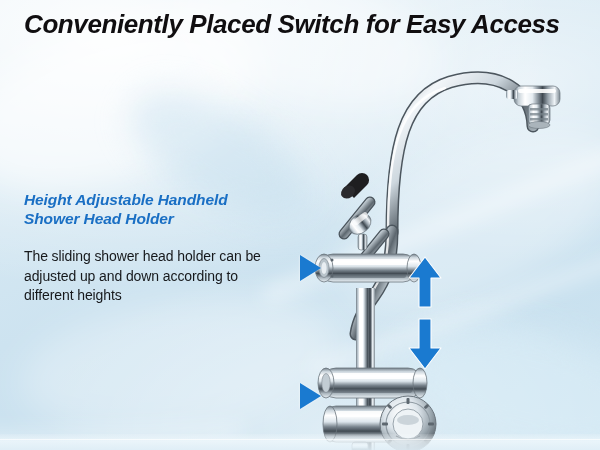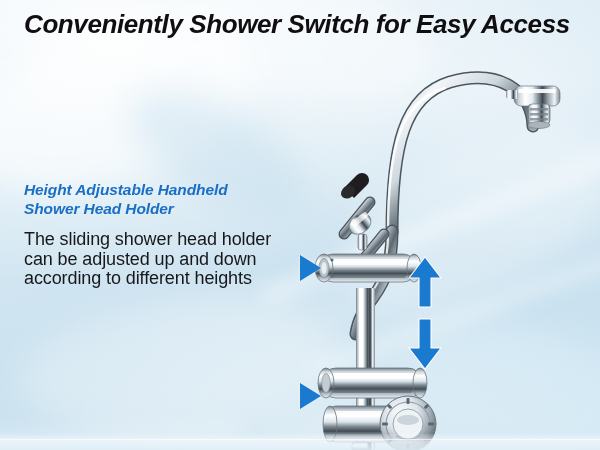--- a/index.html
+++ b/index.html
@@ -41,23 +41,23 @@
     letter-spacing:-0.4px;color:#100e10;white-space:nowrap;
   }
 
   
   .callout{position:absolute;}
   .c-head{
     color:#1a6fc4;font-size:15.5px;font-weight:bold;font-style:italic;
     line-height:19px;letter-spacing:-0.1px;
   }
   .c-body{
-    color:#16181b;font-size:18px;line-height:19.5px;margin-top:12px;letter-spacing:-0.1px;
-  }
-  #callout1{left:24px;top:180px;width:262px;}
+    color:#16181b;font-size:14px;line-height:19.5px;margin-top:19px;letter-spacing:-0.1px;
+  }
+  #callout1{left:24px;top:190px;width:262px;}
   #callout2{left:24px;top:340px;width:268px;}
 
   
   .ptr{position:absolute;width:0;height:0;
     border-top:13px solid transparent;border-bottom:13px solid transparent;
     border-left:21px solid #1a7ad0;
     filter:drop-shadow(0 0 1px rgba(255,255,255,.8));}
   #ptr1{left:300px;top:255px;}
   #ptr2{left:300px;top:383px;}
 
@@ -216,21 +216,21 @@
           </g>
           <path d="M 96 398 q 12 7 24 0" fill="none" stroke="#7d878f" stroke-width="1.4"></path>
         </g>
 
         <rect x="52" y="404" width="16" height="12" rx="3" fill="url(#chromeV)" stroke="#69737b" stroke-width="0.7"></rect>
         <ellipse cx="60" cy="416" rx="10" ry="4.5" fill="url(#chrome)" stroke="#69737b" stroke-width="0.7"></ellipse>
       </g>
     </svg>
   </div>
 
-  <div id="title">Conveniently Shower Switch for Easy Access</div>
+  <div id="title">Conveniently Placed Switch for Easy Access</div>
 
   <div class="callout" id="callout1">
     <div class="c-head">Height Adjustable Handheld Shower Head Holder</div>
     <div class="c-body">The sliding shower head holder can be adjusted up and down according to different heights</div>
   </div>
 
 
   <div class="ptr" id="ptr1"></div>
   <div class="ptr" id="ptr2"></div>
 

